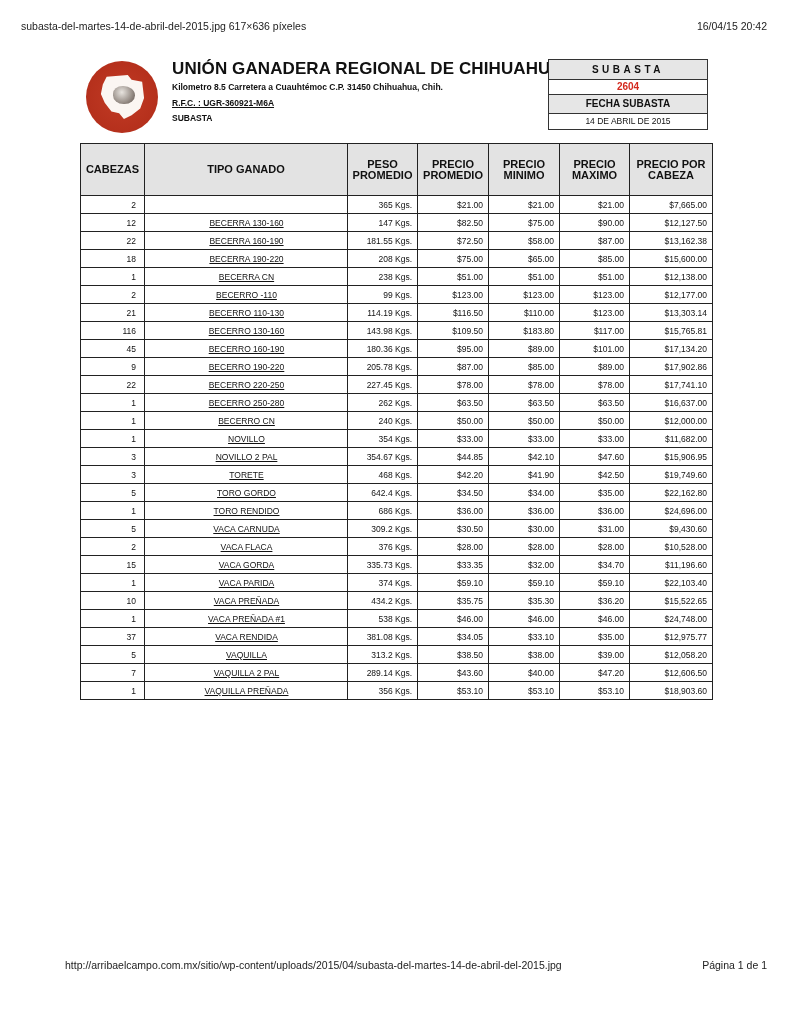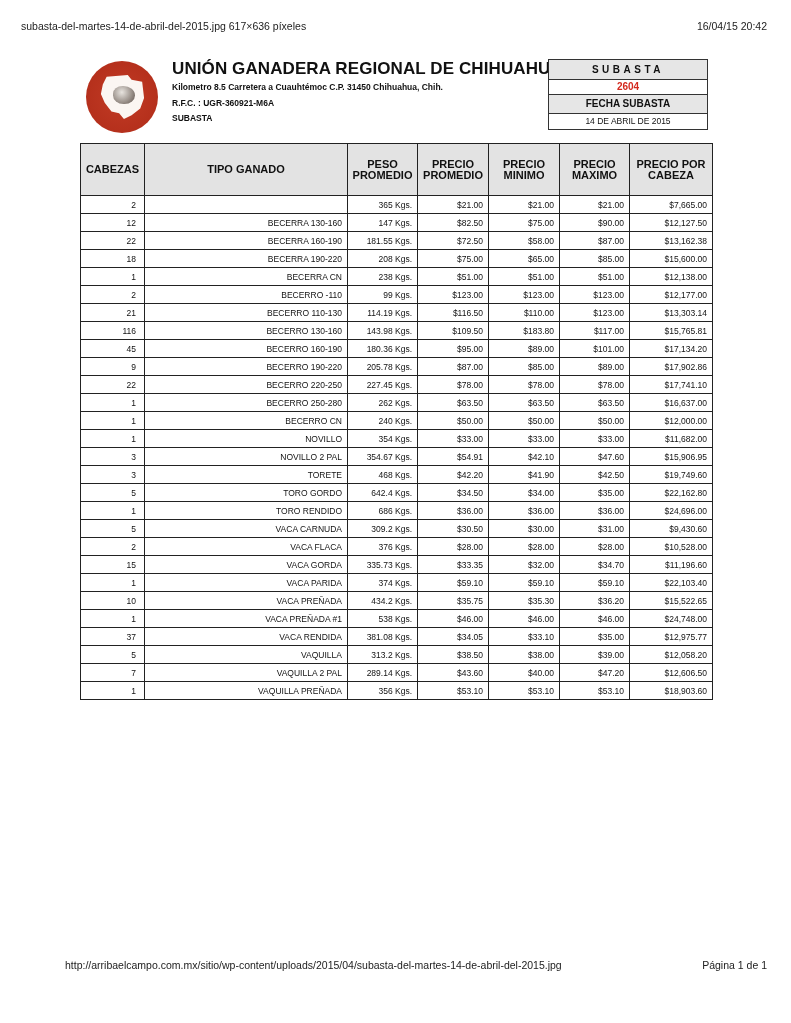--- a/index.html
+++ b/index.html
@@ -13,36 +13,36 @@
   .doc { position: absolute; left: 80px; top: 55px; width: 632px; }
   .logo { position: absolute; left: 6px; top: 6px; width: 72px; height: 72px; border-radius: 50%;
           background: radial-gradient(circle at 50% 50%, #c23b25 0%, #b5301c 70%, #a62814 100%); }
   .logo .state { position: absolute; left: 12px; top: 12px; width: 48px; height: 48px; background: #fbf6f2;
           clip-path: polygon(18% 8%, 62% 4%, 70% 14%, 92% 18%, 96% 52%, 88% 74%, 70% 88%, 54% 96%, 44% 84%, 28% 80%, 14% 62%, 6% 44%, 10% 24%); }
   .logo .bull { position: absolute; left: 27px; top: 25px; width: 22px; height: 18px; border-radius: 45% 55% 50% 50%;
           background: radial-gradient(circle at 40% 35%, #e8e4df 0%, #9d948d 55%, #5a4e48 100%); }
 
   .org-title { position: absolute; left: 92px; top: 4px; font-size: 17px; font-weight: bold; letter-spacing: 0.1px; white-space: nowrap; }
   .org-address { position: absolute; left: 92px; top: 27px; font-size: 8.5px; font-weight: bold; white-space: nowrap; }
-  .org-rfc { position: absolute; left: 92px; top: 43px; font-size: 8.5px; font-weight: bold; }
+  .org-rfc { position: absolute; left: 92px; top: 43px; font-size: 8.5px; font-weight: bold; text-decoration: underline; }
   .org-subasta { position: absolute; left: 92px; top: 58px; font-size: 8.5px; font-weight: bold; }
 
   .box { position: absolute; left: 468px; top: 4px; width: 158px; border: 1px solid #333; }
   .box div { border-bottom: 1px solid #333; text-align: center; height: 17px; line-height: 17px; }
   .box div:last-child { border-bottom: none; }
   .box .b-title { background: #e6e6e6; font-weight: bold; font-size: 10px; letter-spacing: 3.5px; height: 19px; line-height: 19px; }
   .box .b-number { color: #d42a1f; font-weight: bold; font-size: 10px; height: 14px; line-height: 14px; }
   .box .b-label { background: #e6e6e6; font-weight: bold; font-size: 10px; height: 18px; line-height: 18px; }
   .box .b-date { font-size: 8.5px; height: 15px; line-height: 15px; }
 
   table.auction { position: absolute; left: 80px; top: 143px; border-collapse: collapse; width: 632px; table-layout: fixed; }
   table.auction th, table.auction td { border: 1.5px solid #222; font-size: 8.5px; padding: 0 5px; height: 17px; }
   table.auction th { background: #e3e3e3; font-size: 11px; font-weight: bold; line-height: 11px; height: 27px; padding: 12px 2px; text-align: center; }
   table.auction td.num { text-align: right; }
-  table.auction td.txt { text-align: right; padding-left: 6px; }
+  table.auction td.txt { text-align: center; padding-left: 6px; text-decoration: underline; }
   table.auction td.cab { text-align: right; padding-right: 8px; }
   col.c1 { width: 64px; } col.c2 { width: 203px; } col.c3 { width: 70px; } col.c4 { width: 71px; }
   col.c5 { width: 71px; } col.c6 { width: 70px; } col.c7 { width: 83px; }
 </style>
 </head>
 <body>
 
 <div class="print-header">
   <span>subasta-del-martes-14-de-abril-del-2015.jpg 617×636 píxeles</span>
   <span class="right">16/04/15 20:42</span>
@@ -211,21 +211,21 @@
         <td class="num">354 Kgs.</td>
         <td class="num">$33.00</td>
         <td class="num">$33.00</td>
         <td class="num">$33.00</td>
         <td class="num">$11,682.00</td>
       </tr>
       <tr>
         <td class="cab">3</td>
         <td class="txt">NOVILLO 2 PAL</td>
         <td class="num">354.67 Kgs.</td>
-        <td class="num">$54.91</td>
+        <td class="num">$44.85</td>
         <td class="num">$42.10</td>
         <td class="num">$47.60</td>
         <td class="num">$15,906.95</td>
       </tr>
       <tr>
         <td class="cab">3</td>
         <td class="txt">TORETE</td>
         <td class="num">468 Kgs.</td>
         <td class="num">$42.20</td>
         <td class="num">$41.90</td>

